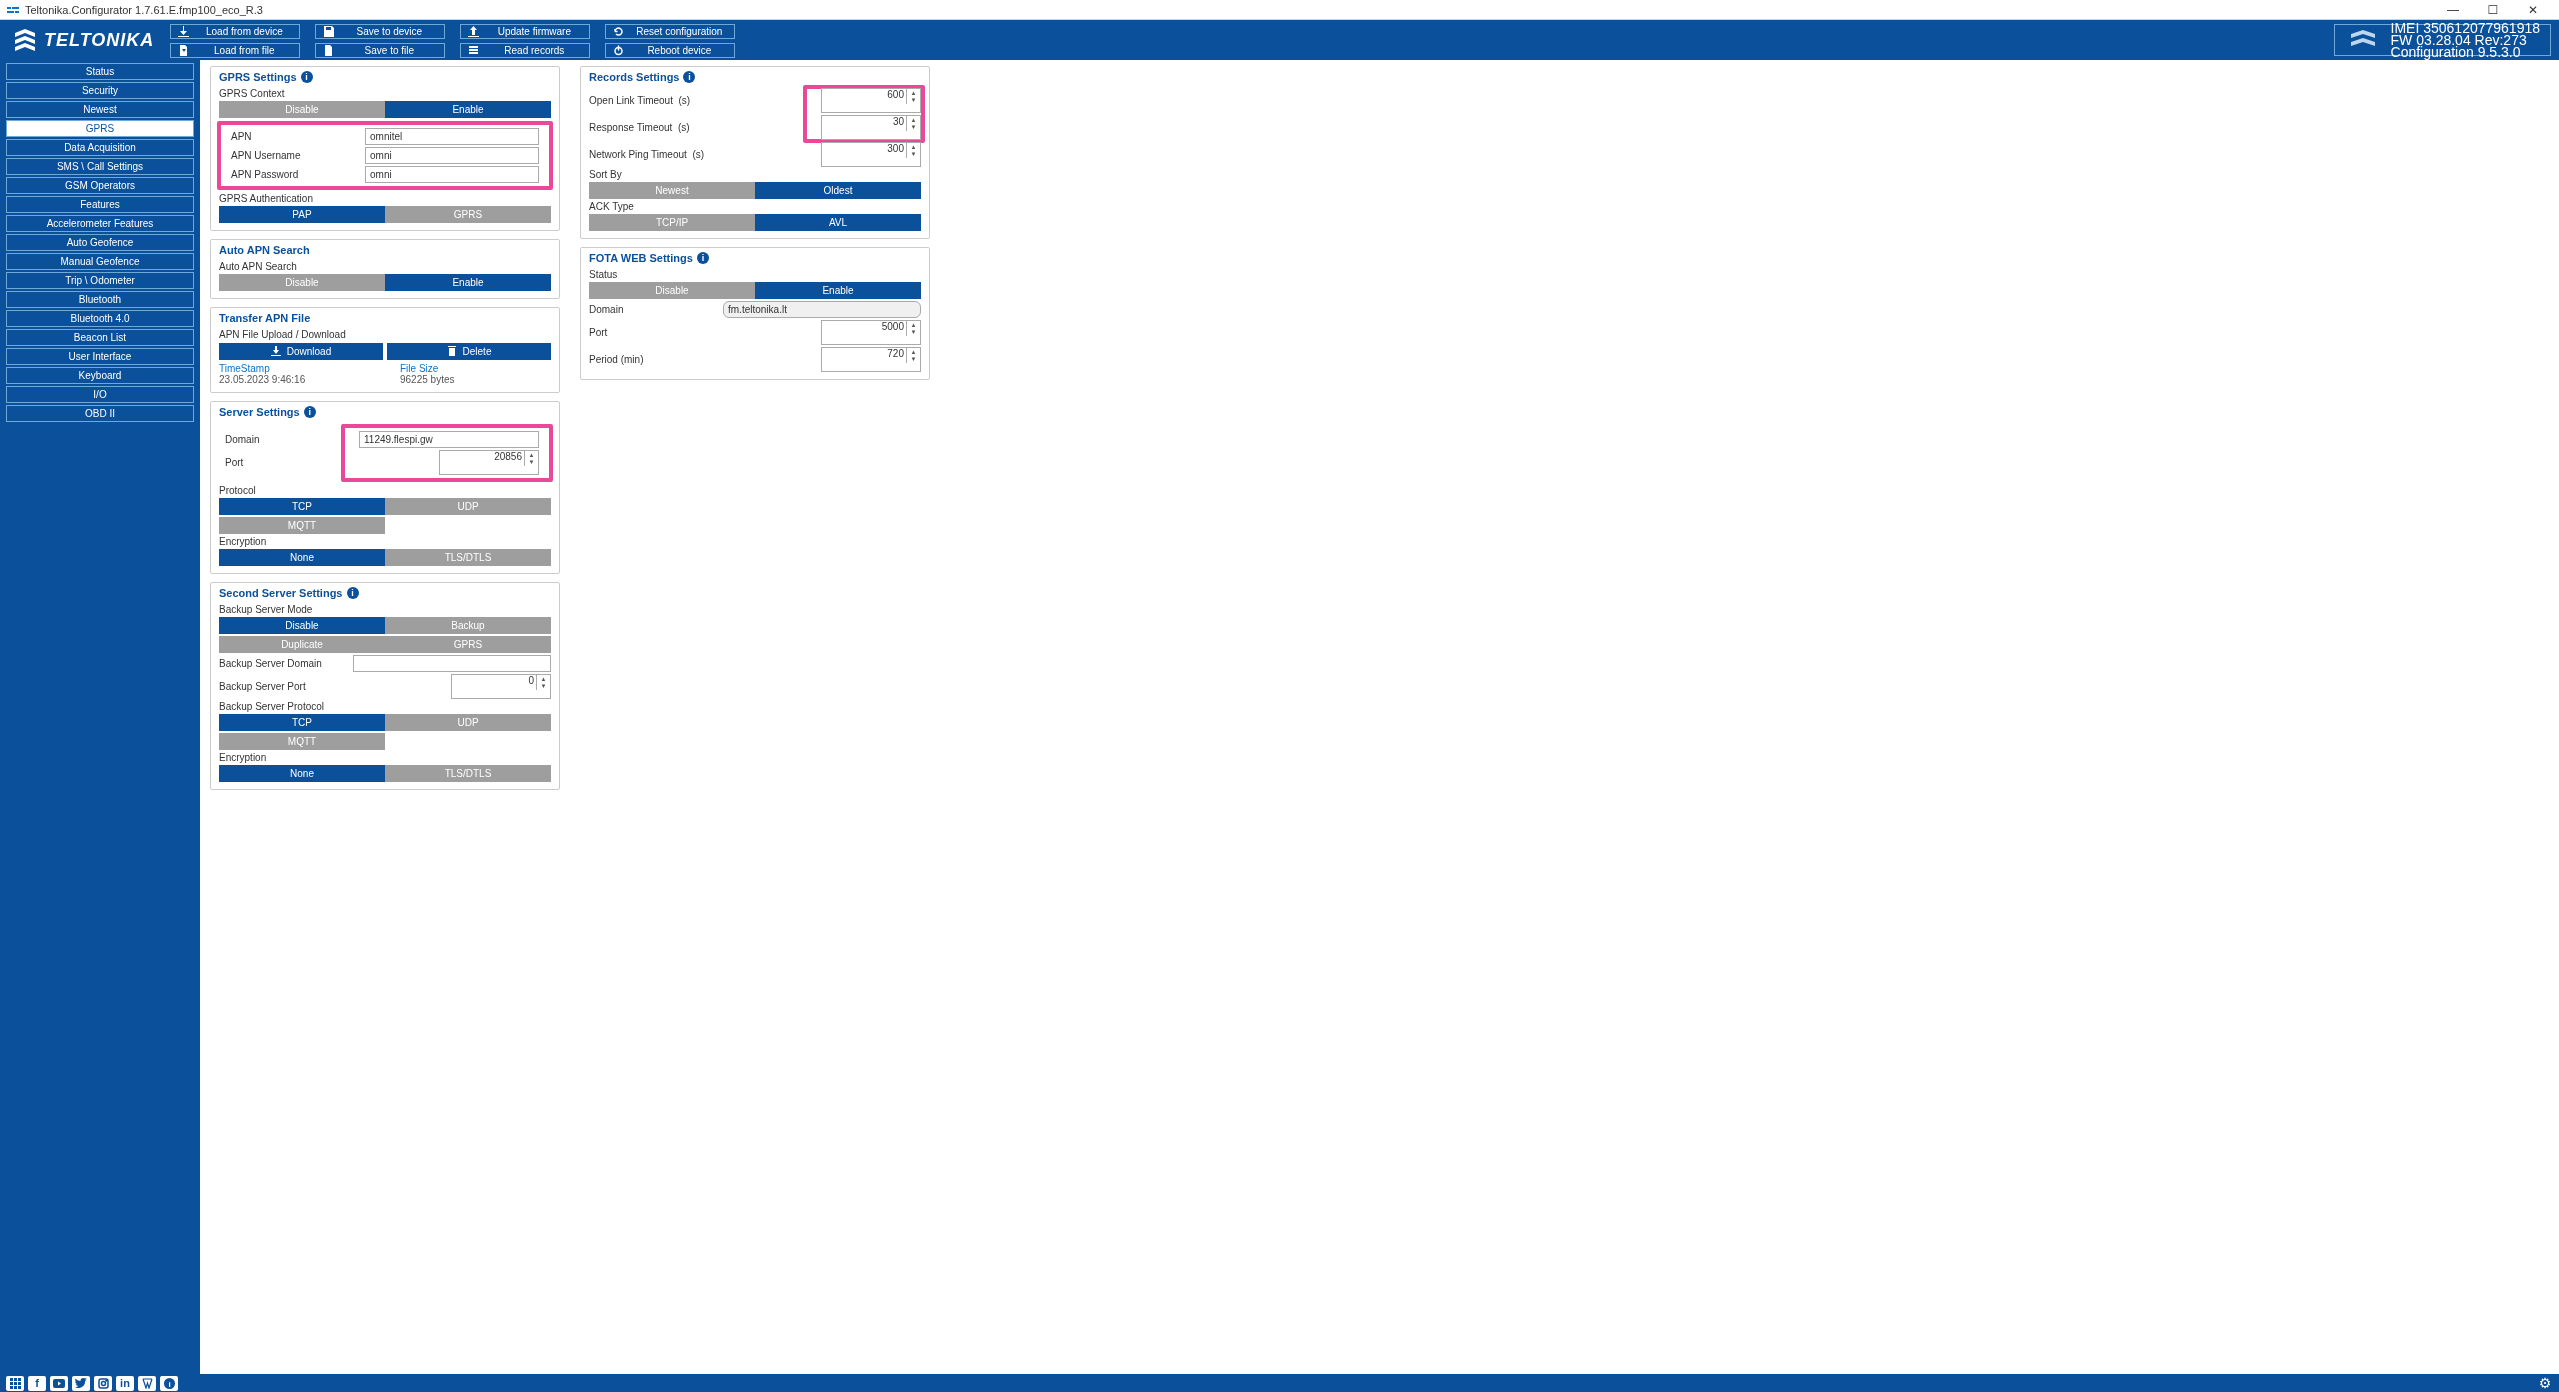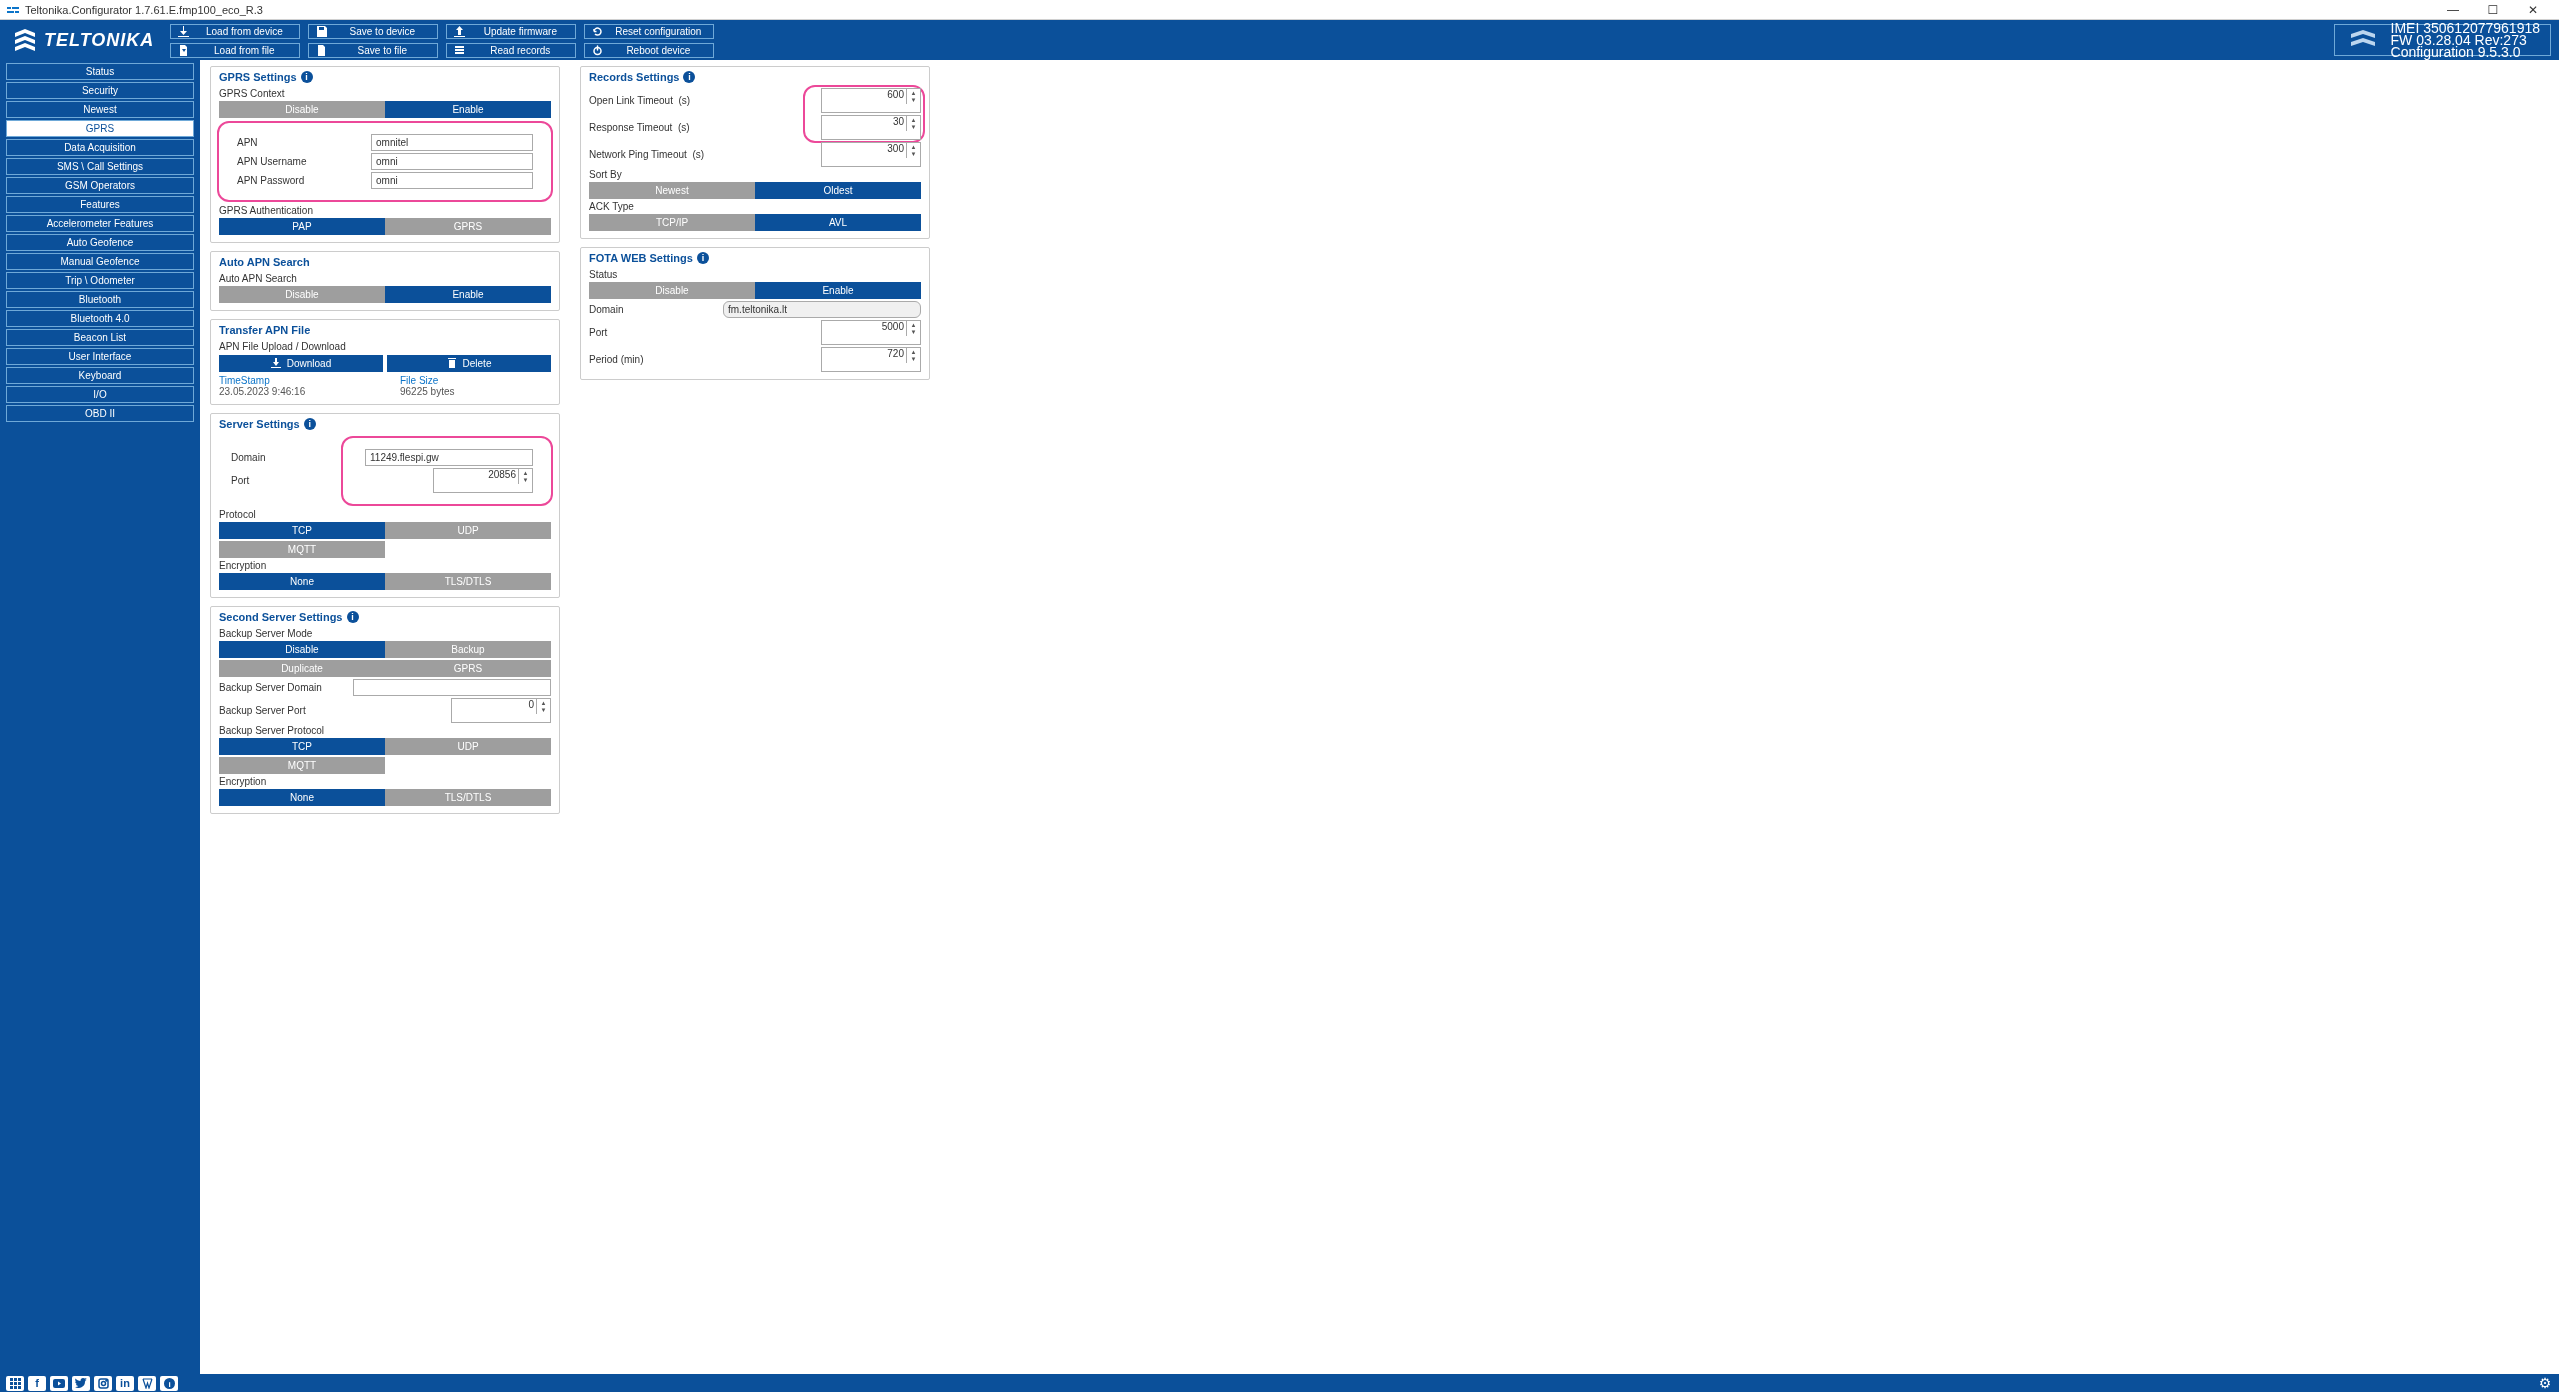--- a/index.html
+++ b/index.html
@@ -11,21 +11,21 @@
   .titlebar .icon { width:14px; height:14px; margin-right:5px; display:inline-flex; align-items:center; justify-content:center;}
   .titlebar .spacer { flex:1; }
   .titlebar .winbtn { width:40px; height:20px; display:flex; align-items:center; justify-content:center; font-size:12px; color:#333; cursor:default;}
   .titlebar .winbtn.close { }
 
   
   .header { background:#0b509a; height:40px; display:flex; align-items:stretch; padding:0 8px 0 0; }
   .logo { display:flex; align-items:center; padding:0 12px; color:#fff; font-weight:bold; font-size:18px; letter-spacing:1px; font-style:italic;}
   .logo svg { margin-right:6px; }
   .headbtns { display:flex; flex-direction:column; gap:4px; padding:4px 0 4px 4px;}
-  .headrow { display:flex; gap:8px; }
+  .headrow { display:flex; gap:15px; }
   .headbtn { width:130px; height:15px; border:1px solid #6fa9d8; background:#0b509a; color:#fff; font-size:10px; display:flex; align-items:center; padding:0 6px; gap:6px; cursor:default;}
   .headbtn .hicon { width:12px; height:12px; display:inline-flex; align-items:center; justify-content:center; flex-shrink:0;}
   .headbtn span.lbl { flex:1; text-align:center; }
   .header .flex1 { flex:1; }
   .devinfo { display:flex; align-items:center; border:1px solid #6fa9d8; padding:2px 10px; margin:4px 0; min-width:200px;}
   .devinfo .devicon { width:36px; height:28px; margin-right:10px; display:flex; align-items:center; justify-content:center;}
   .devinfo .lines { color:#fff; font-size:14px; line-height:12px;}
 
   
   .main { display:flex; height:calc(1392px - 20px - 40px - 18px); background:#0b509a;}
@@ -43,21 +43,21 @@
   .panel .prow .plabel.mid { width:170px;}
   .toggle { display:flex; flex:1; }
   .tbtn { flex:1; height:17px; font-size:10px; display:flex; align-items:center; justify-content:center; color:#fff; cursor:default;}
   .tbtn.gray { background:#9e9e9e; }
   .tbtn.blue { background:#0b509a; }
   .tinput { flex:1; height:17px; border:1px solid #aaa; font-size:10px; padding:0 4px; color:#333; background:#fff;}
   .ninput-wrap { flex:1; display:flex; justify-content:flex-end;}
   .ninput { width:100px; height:25px; border:1px solid #aaa; font-size:10px; text-align:right; padding:0 16px 0 4px; background:#fff; position:relative;}
   .ninput .spin { position:absolute; right:0; top:0; width:14px; height:15px; border-left:1px solid #aaa; display:flex; flex-direction:column;}
   .ninput .spin div { flex:1; display:flex; align-items:center; justify-content:center; font-size:6px; color:#555; line-height:1;}
-  .redbox { border:2px solid #ec4899; padding:10px; border-radius:12px;}
+  .redbox { border:4px solid #ec4899; padding:2px; border-radius:2px;}
   .panel .actionrow { display:flex; gap:4px; padding:2px 8px;}
   .actbtn { flex:1; height:17px; background:#0b509a; color:#fff; font-size:10px; display:flex; align-items:center; justify-content:center; gap:6px; cursor:default;}
   .linktxt { color:#0b74c9; font-size:10px;}
   .mutetxt { color:#555; font-size:10px;}
 
   
   .footer { height:18px; background:#0b509a; display:flex; align-items:center; padding:0 6px; gap:4px;}
   .footer .ficon { width:18px; height:15px; background:#fff; color:#0b509a; display:flex; align-items:center; justify-content:center; font-size:11px; border-radius:2px;}
   .footer .flex1 { flex:1;}
   .footer .gear { width:16px; height:16px; color:#fff; display:flex; align-items:center; justify-content:center; font-size:14px;}

